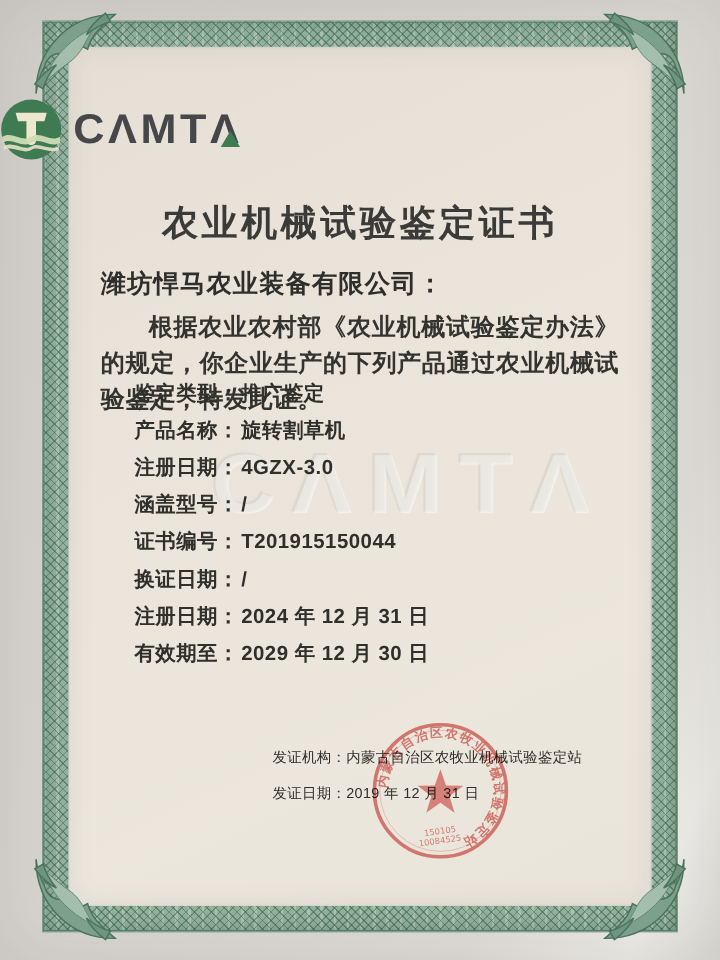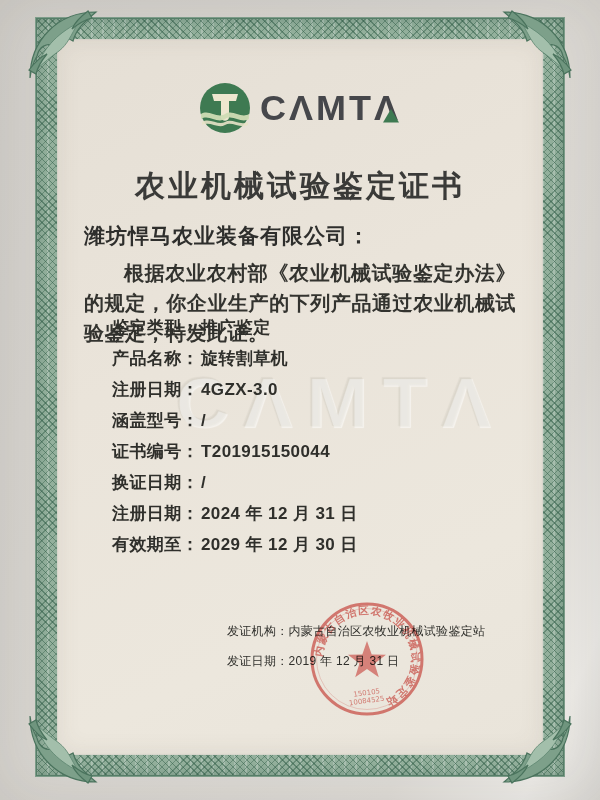--- a/index.html
+++ b/index.html
@@ -30,21 +30,21 @@
   }
   .corner{position:absolute;width:72px;height:72px;z-index:3;}
   .corner.tl{left:26px;top:8px;}
   .corner.tr{right:26px;top:8px;transform:scaleX(-1);}
   .corner.bl{left:26px;bottom:14px;transform:scaleY(-1);}
   .corner.br{right:26px;bottom:14px;transform:scale(-1,-1);}
   
   .content{position:absolute;inset:0;z-index:4;}
   .logo-row{
     position:absolute;left:0;top:82px;width:100%;
-    display:flex;align-items:center;justify-content:center;gap:9px;
+    display:flex;align-items:center;gap:9px;
   }
   .wordmark{
     font-size:36px;font-weight:800;color:#46474b;letter-spacing:3px;
     transform:scaleY(.96);display:flex;align-items:center;
   }
   .wordmark .accent-letter{position:relative;color:#45464a;}
   .wordmark .accent-letter .tri{
     position:absolute;left:9px;bottom:6px;width:0;height:0;
     border-left:8px solid transparent;border-right:8px solid transparent;
     border-bottom:14px solid #3e7a52;

